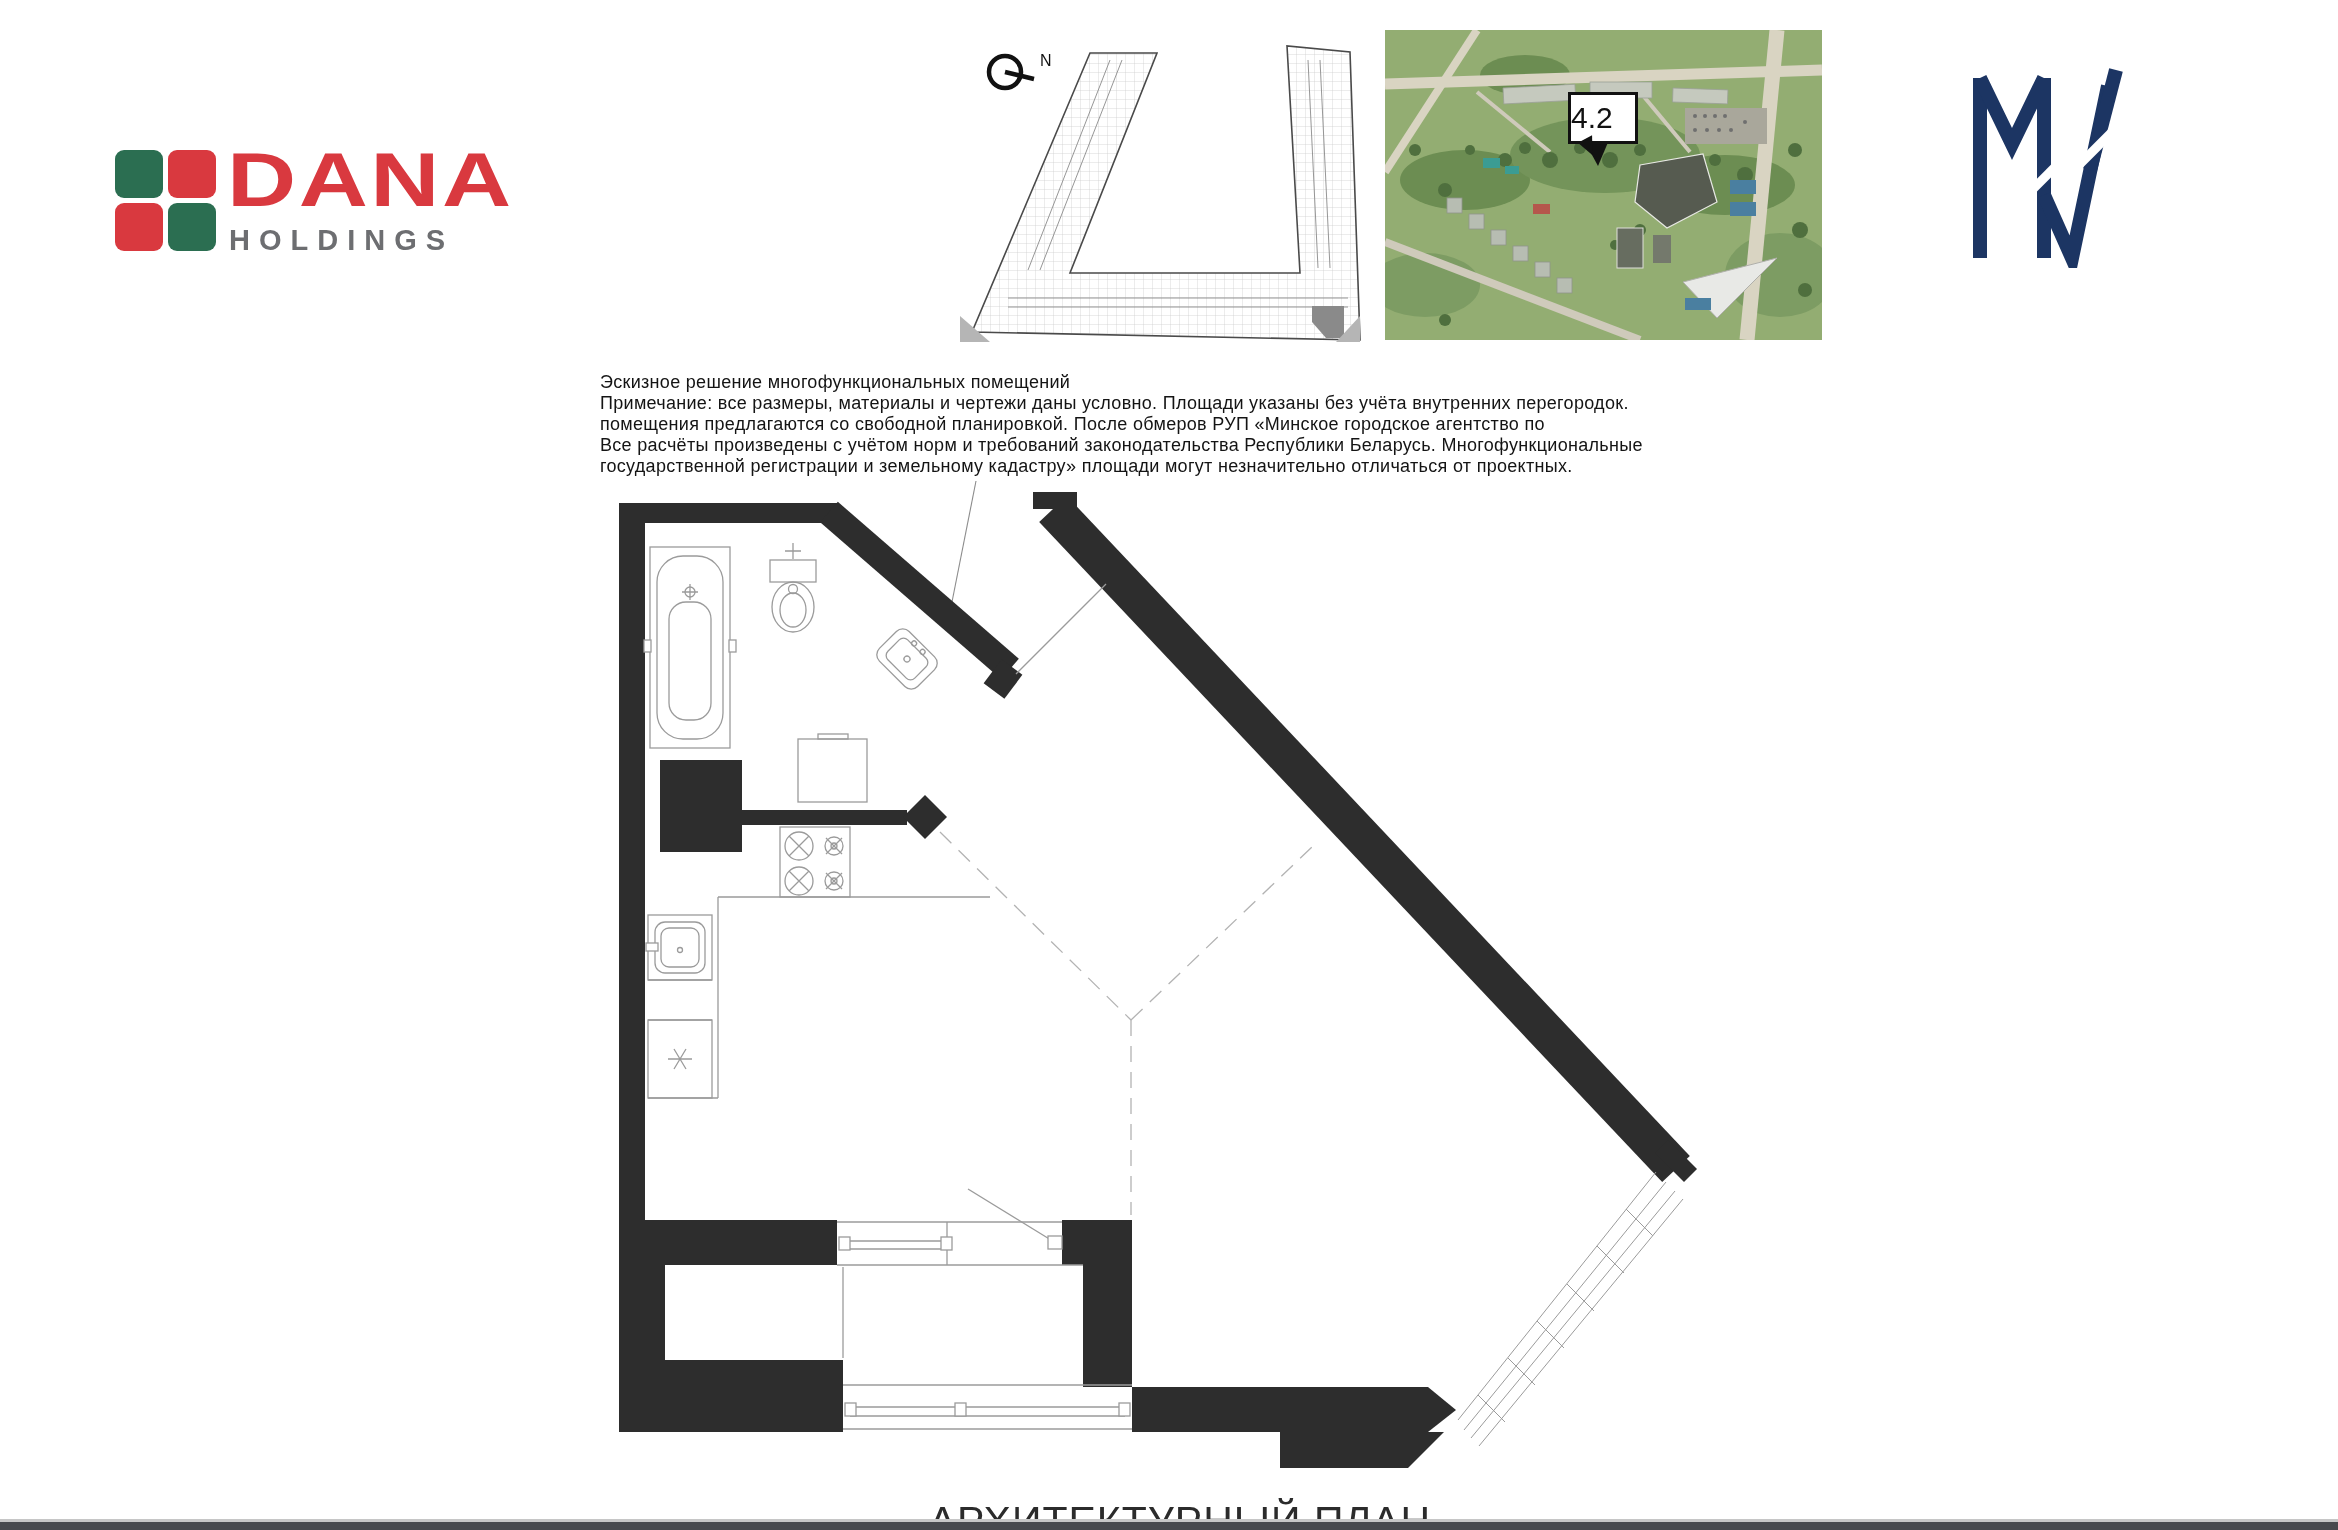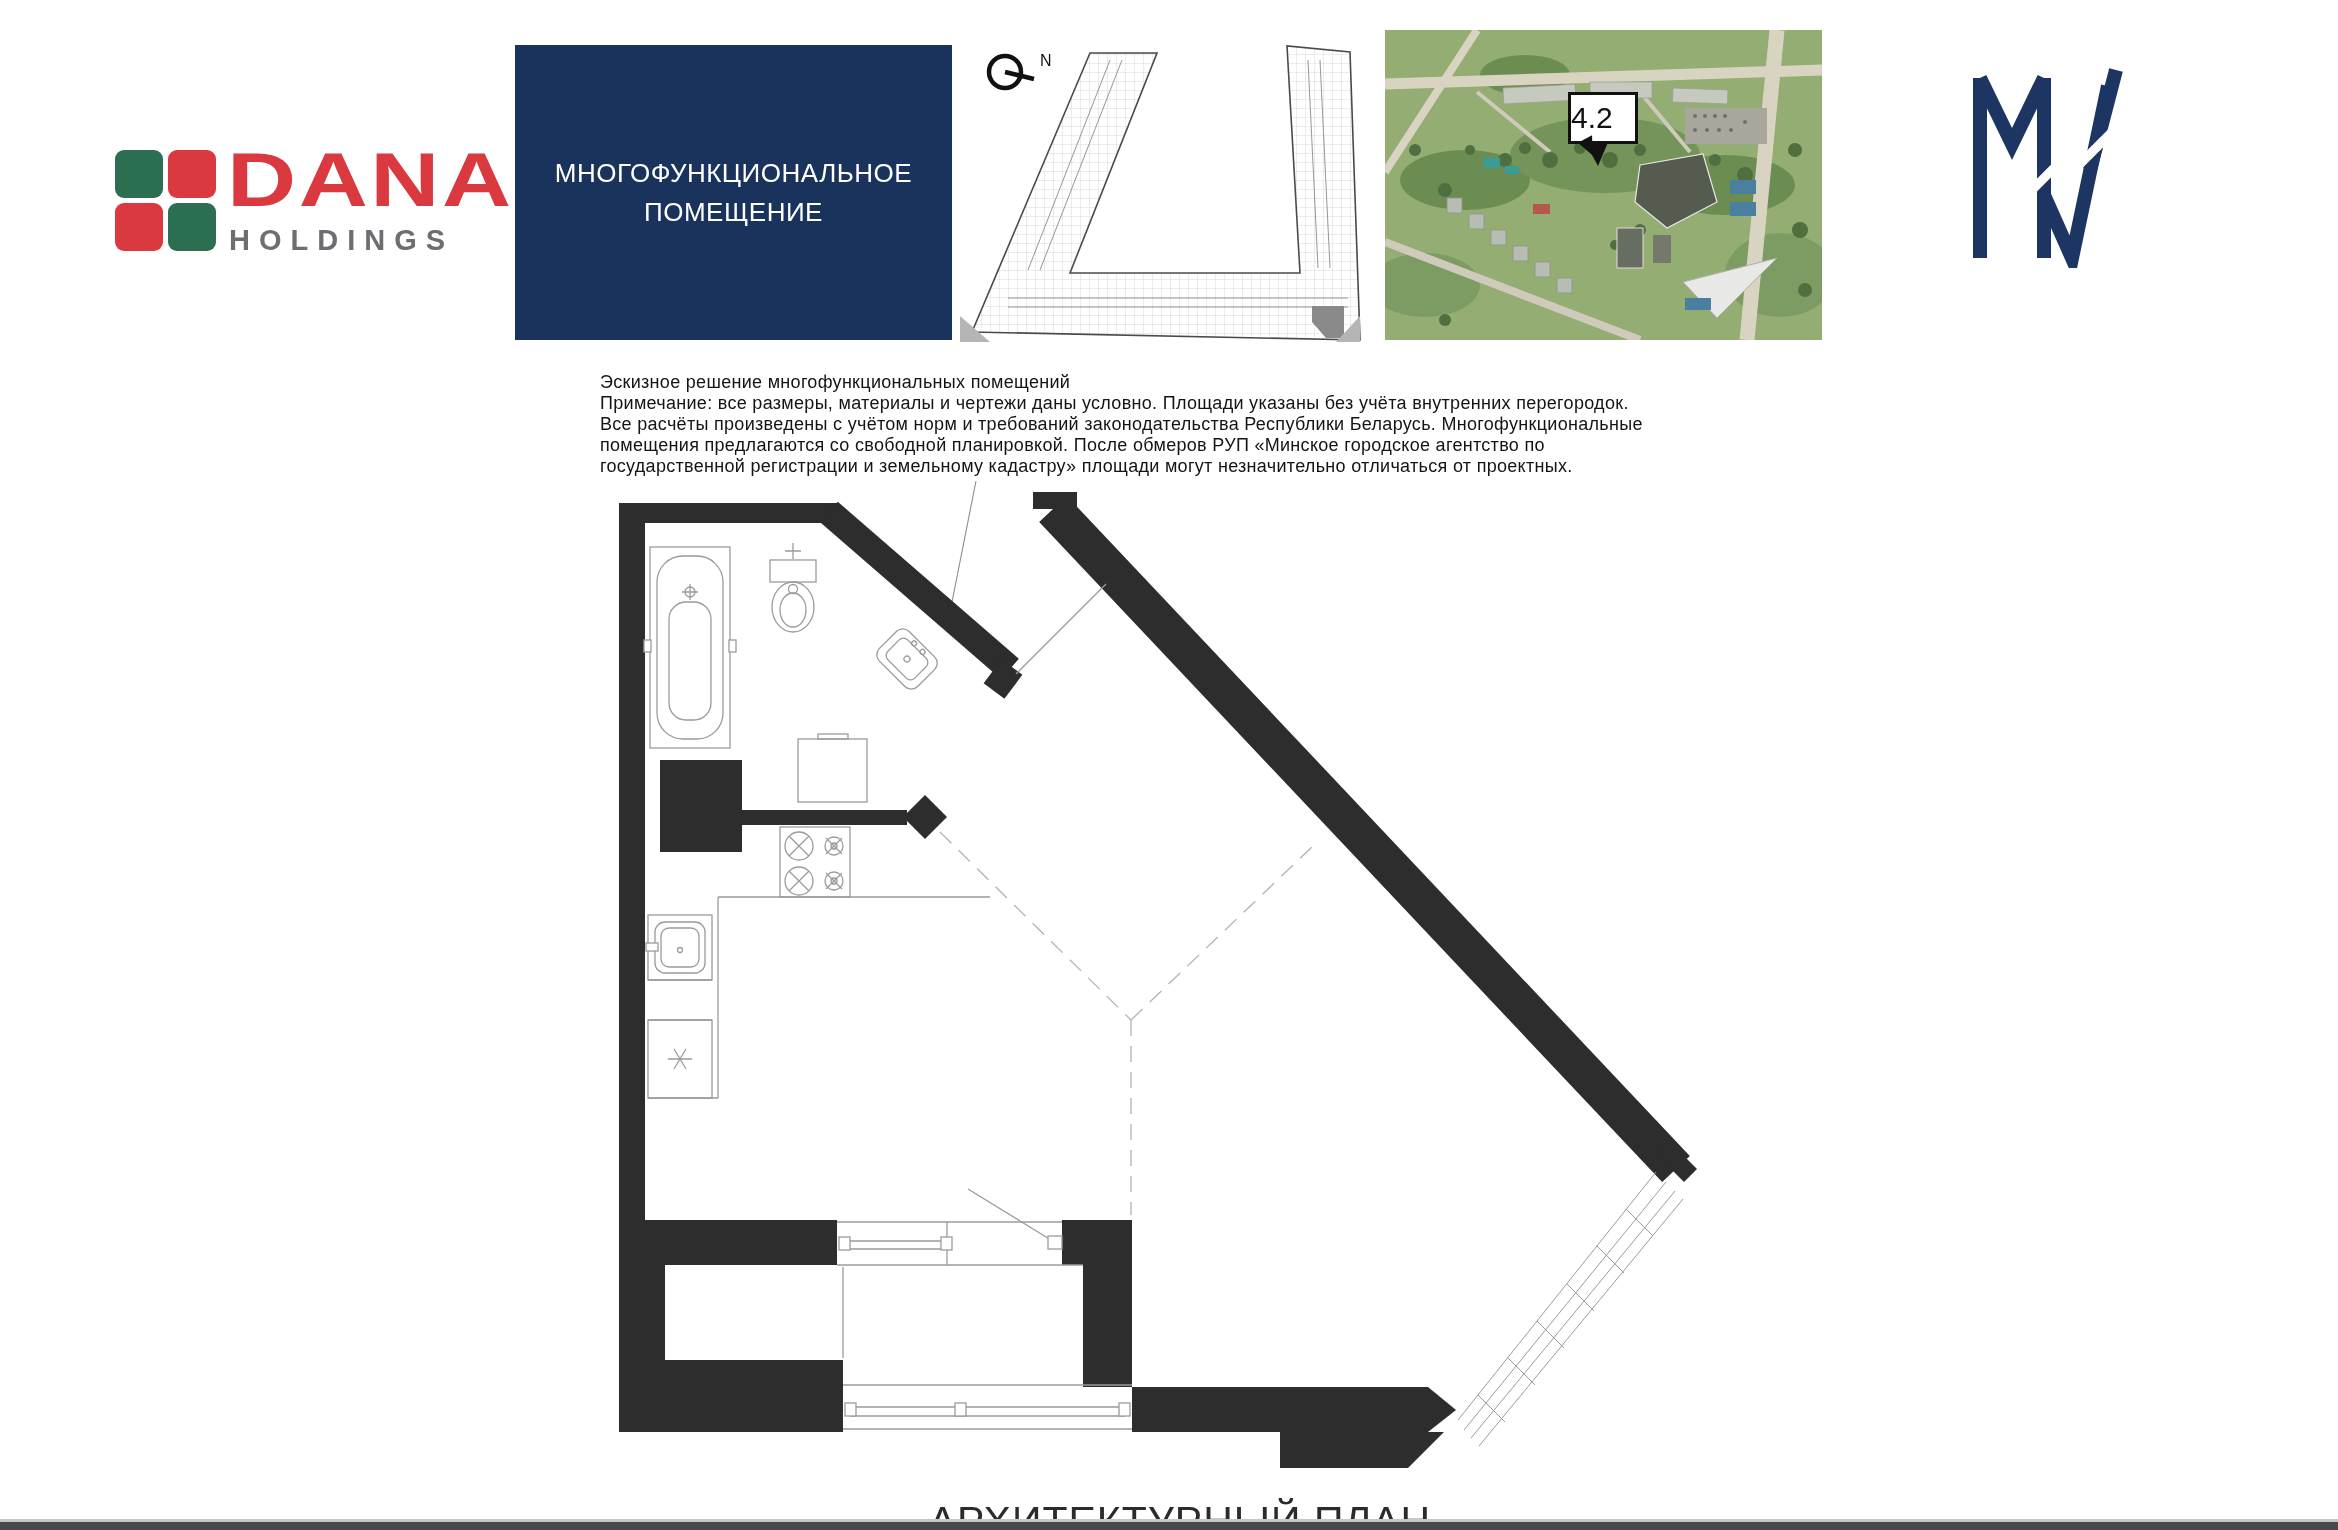--- a/index.html
+++ b/index.html
@@ -54,24 +54,20 @@
 
   <div class="abs" id="dana-logo">
     <div class="dana-sq" style="left:0;top:0;background:#2b6e51;"></div>
     <div class="dana-sq" style="left:53px;top:0;background:#d9393f;"></div>
     <div class="dana-sq" style="left:0;top:53px;background:#d9393f;"></div>
     <div class="dana-sq" style="left:53px;top:53px;background:#2b6e51;"></div>
     <div id="dana-word" style="color:#d9393f;">DANA</div>
     <div id="dana-sub" style="color:#6d6e71;">HOLDINGS</div>
   </div>
 
-  <div class="abs" id="title-box" style="background:#1a335d;">
-    <div>МНОГОФУНКЦИОНАЛЬНОЕ</div>
-    <div>ПОМЕЩЕНИЕ</div>
-  </div>
 
   <div class="abs" id="aerial">
     <svg width="437" height="310" viewBox="0 0 437 310">
       <rect x="0" y="0" width="437" height="310" fill="#93ad72"></rect>
       <ellipse cx="80" cy="150" rx="65" ry="30" fill="#6c8d52"></ellipse>
       <ellipse cx="220" cy="125" rx="95" ry="38" fill="#74945a"></ellipse>
       <ellipse cx="340" cy="155" rx="70" ry="30" fill="#6c8d52"></ellipse>
       <ellipse cx="395" cy="245" rx="55" ry="42" fill="#7d9c63"></ellipse>
       <ellipse cx="40" cy="255" rx="55" ry="32" fill="#7d9c63"></ellipse>
       <ellipse cx="140" cy="45" rx="45" ry="20" fill="#6c8d52"></ellipse>
@@ -153,22 +149,22 @@
     </g>
     <g stroke="#ffffff" stroke-width="9">
       <path d="M78 134 L112 100"></path>
       <path d="M126 108 L162 72"></path>
     </g>
   </svg>
 
   <div class="abs" id="disclaimer">
     <div>Эскизное решение многофункциональных помещений</div>
     <div>Примечание: все размеры, материалы и чертежи даны условно. Площади указаны без учёта внутренних перегородок.</div>
+    <div>помещения предлагаются со свободной планировкой. После обмеров РУП «Минское городское агентство по</div>
     <div>Все расчёты произведены с учётом норм и требований законодательства Республики Беларусь. Многофункциональные</div>
-    <div>помещения предлагаются со свободной планировкой. После обмеров РУП «Минское городское агентство по</div>
     <div>государственной регистрации и земельному кадастру» площади могут незначительно отличаться от проектных.</div>
   </div>
 
   <svg class="abs" style="left:0;top:0;" width="2338" height="1530" viewBox="0 0 2338 1530">
     <defs>
       <pattern id="unitgrid" width="9" height="9" patternUnits="userSpaceOnUse">
         <path d="M9 0H0V9" fill="none" stroke="#c8c8c8" stroke-width="0.7"></path>
       </pattern>
     </defs>
 

